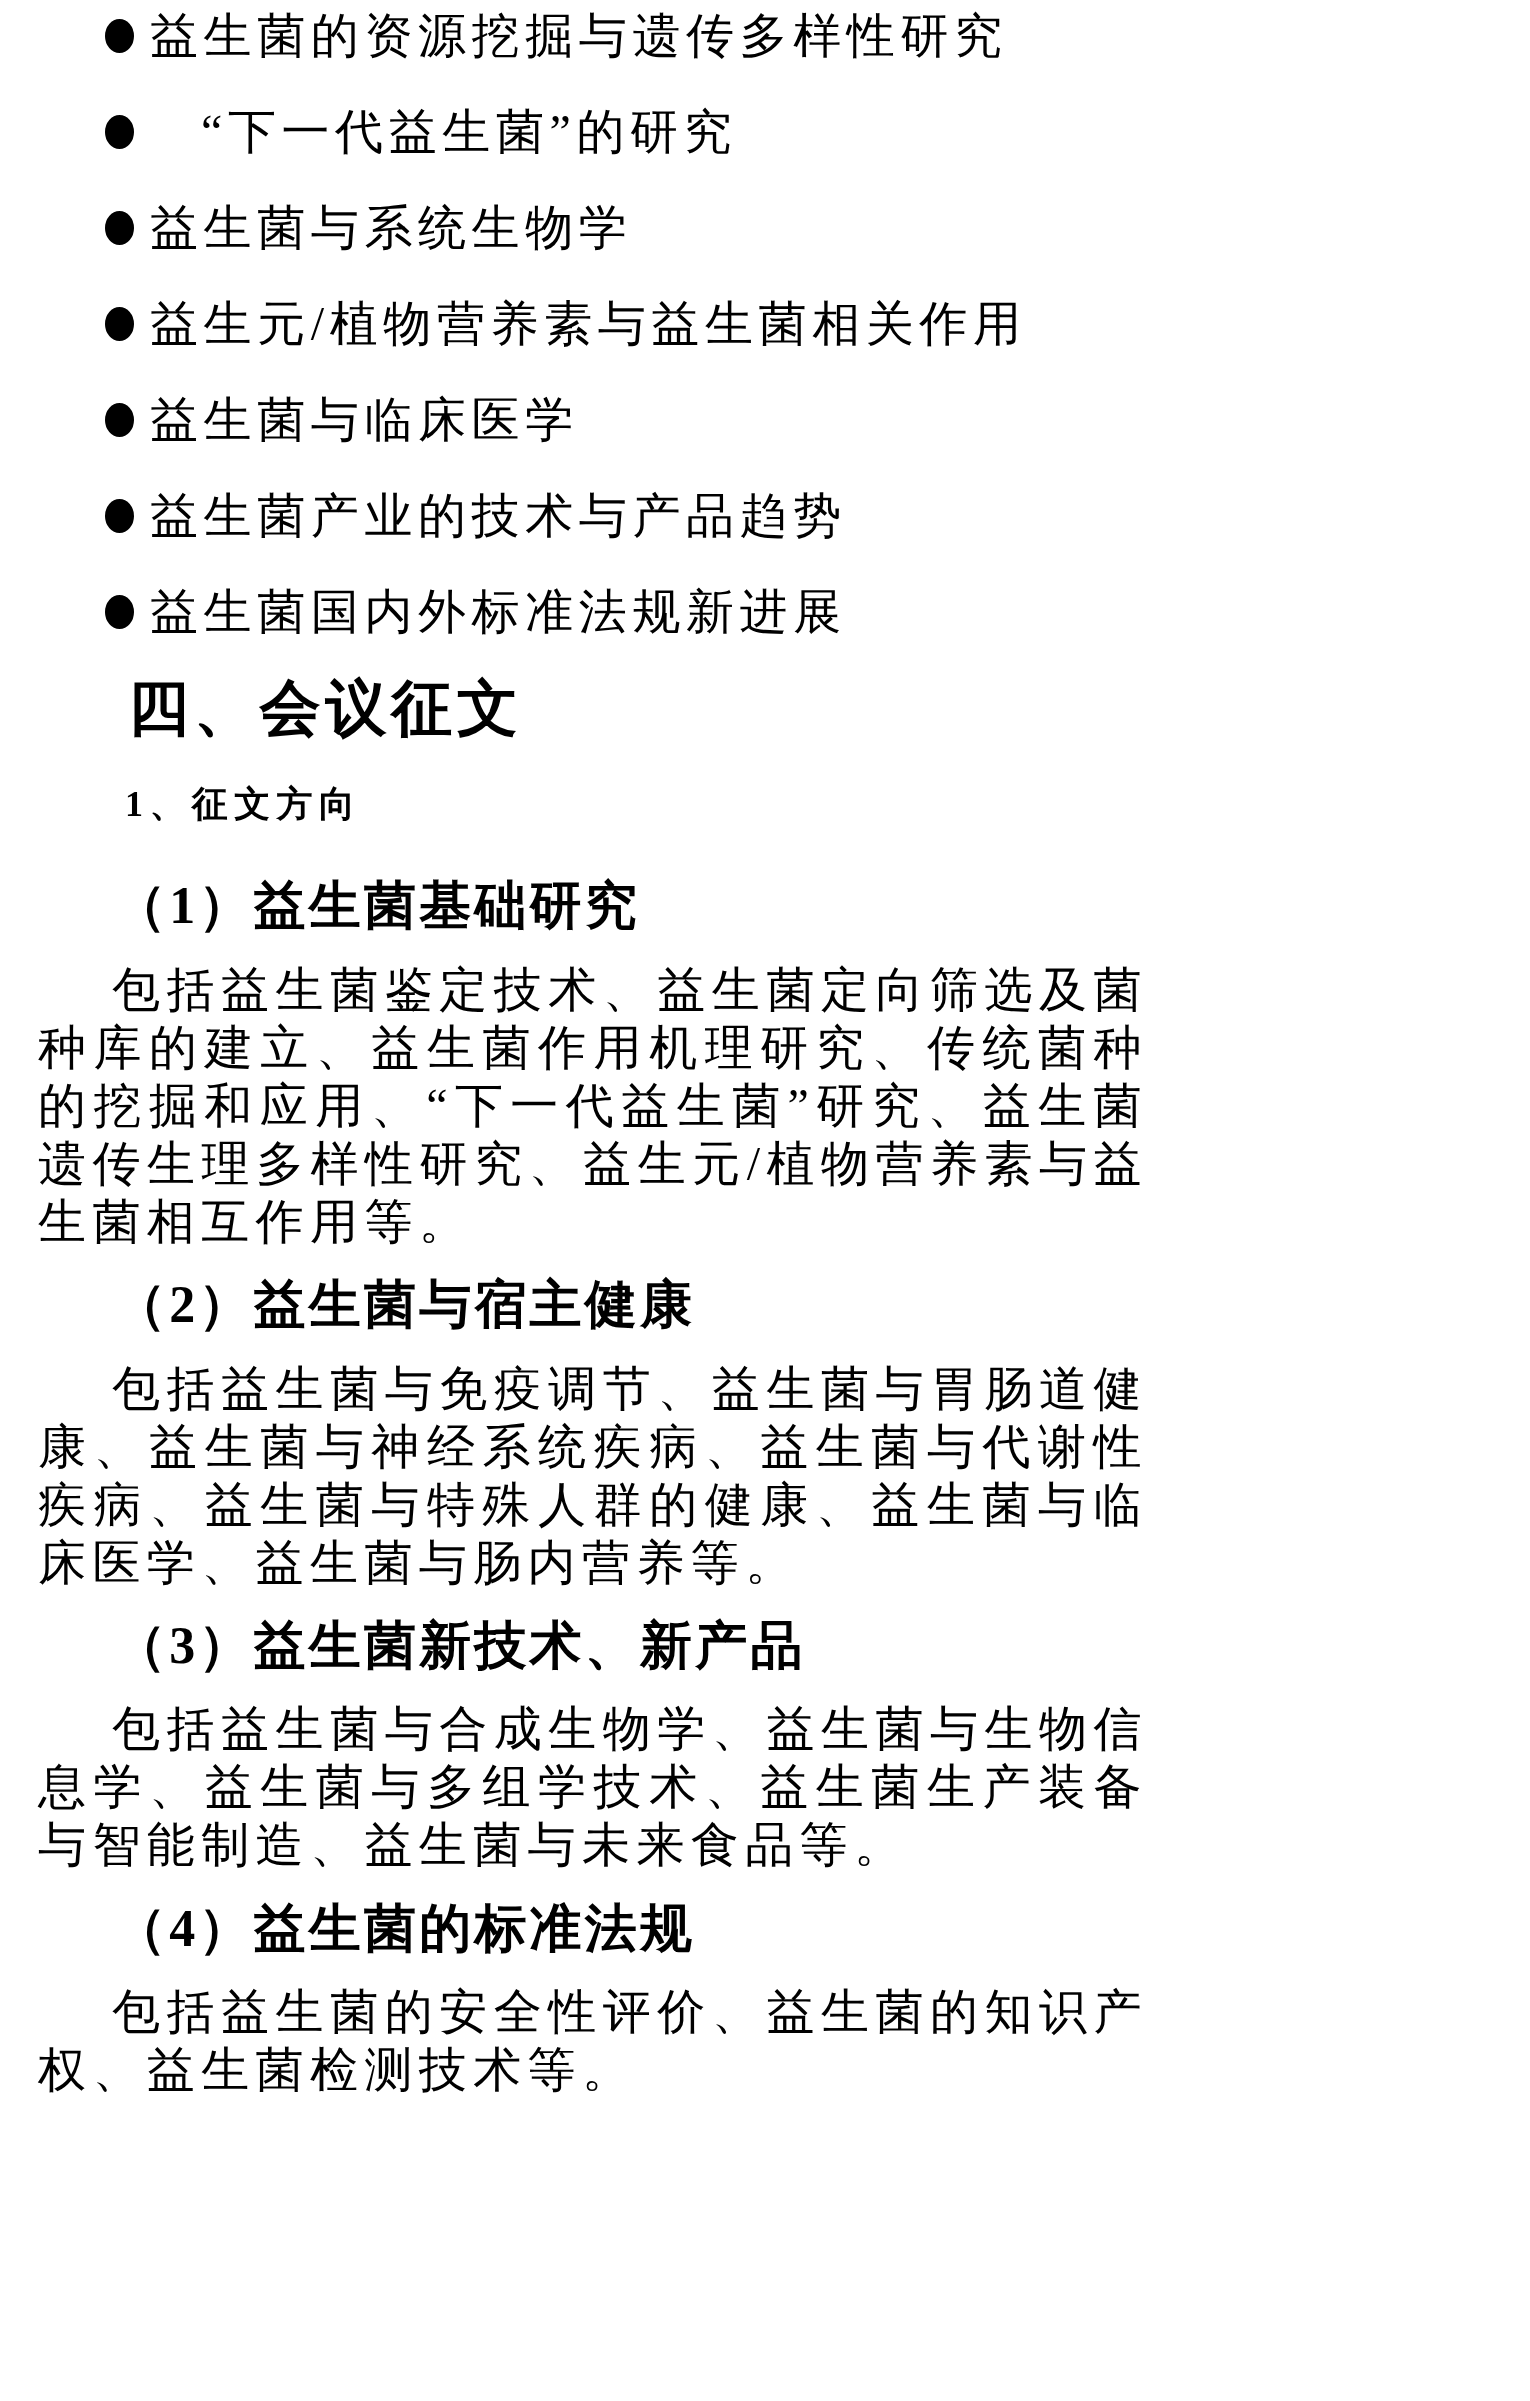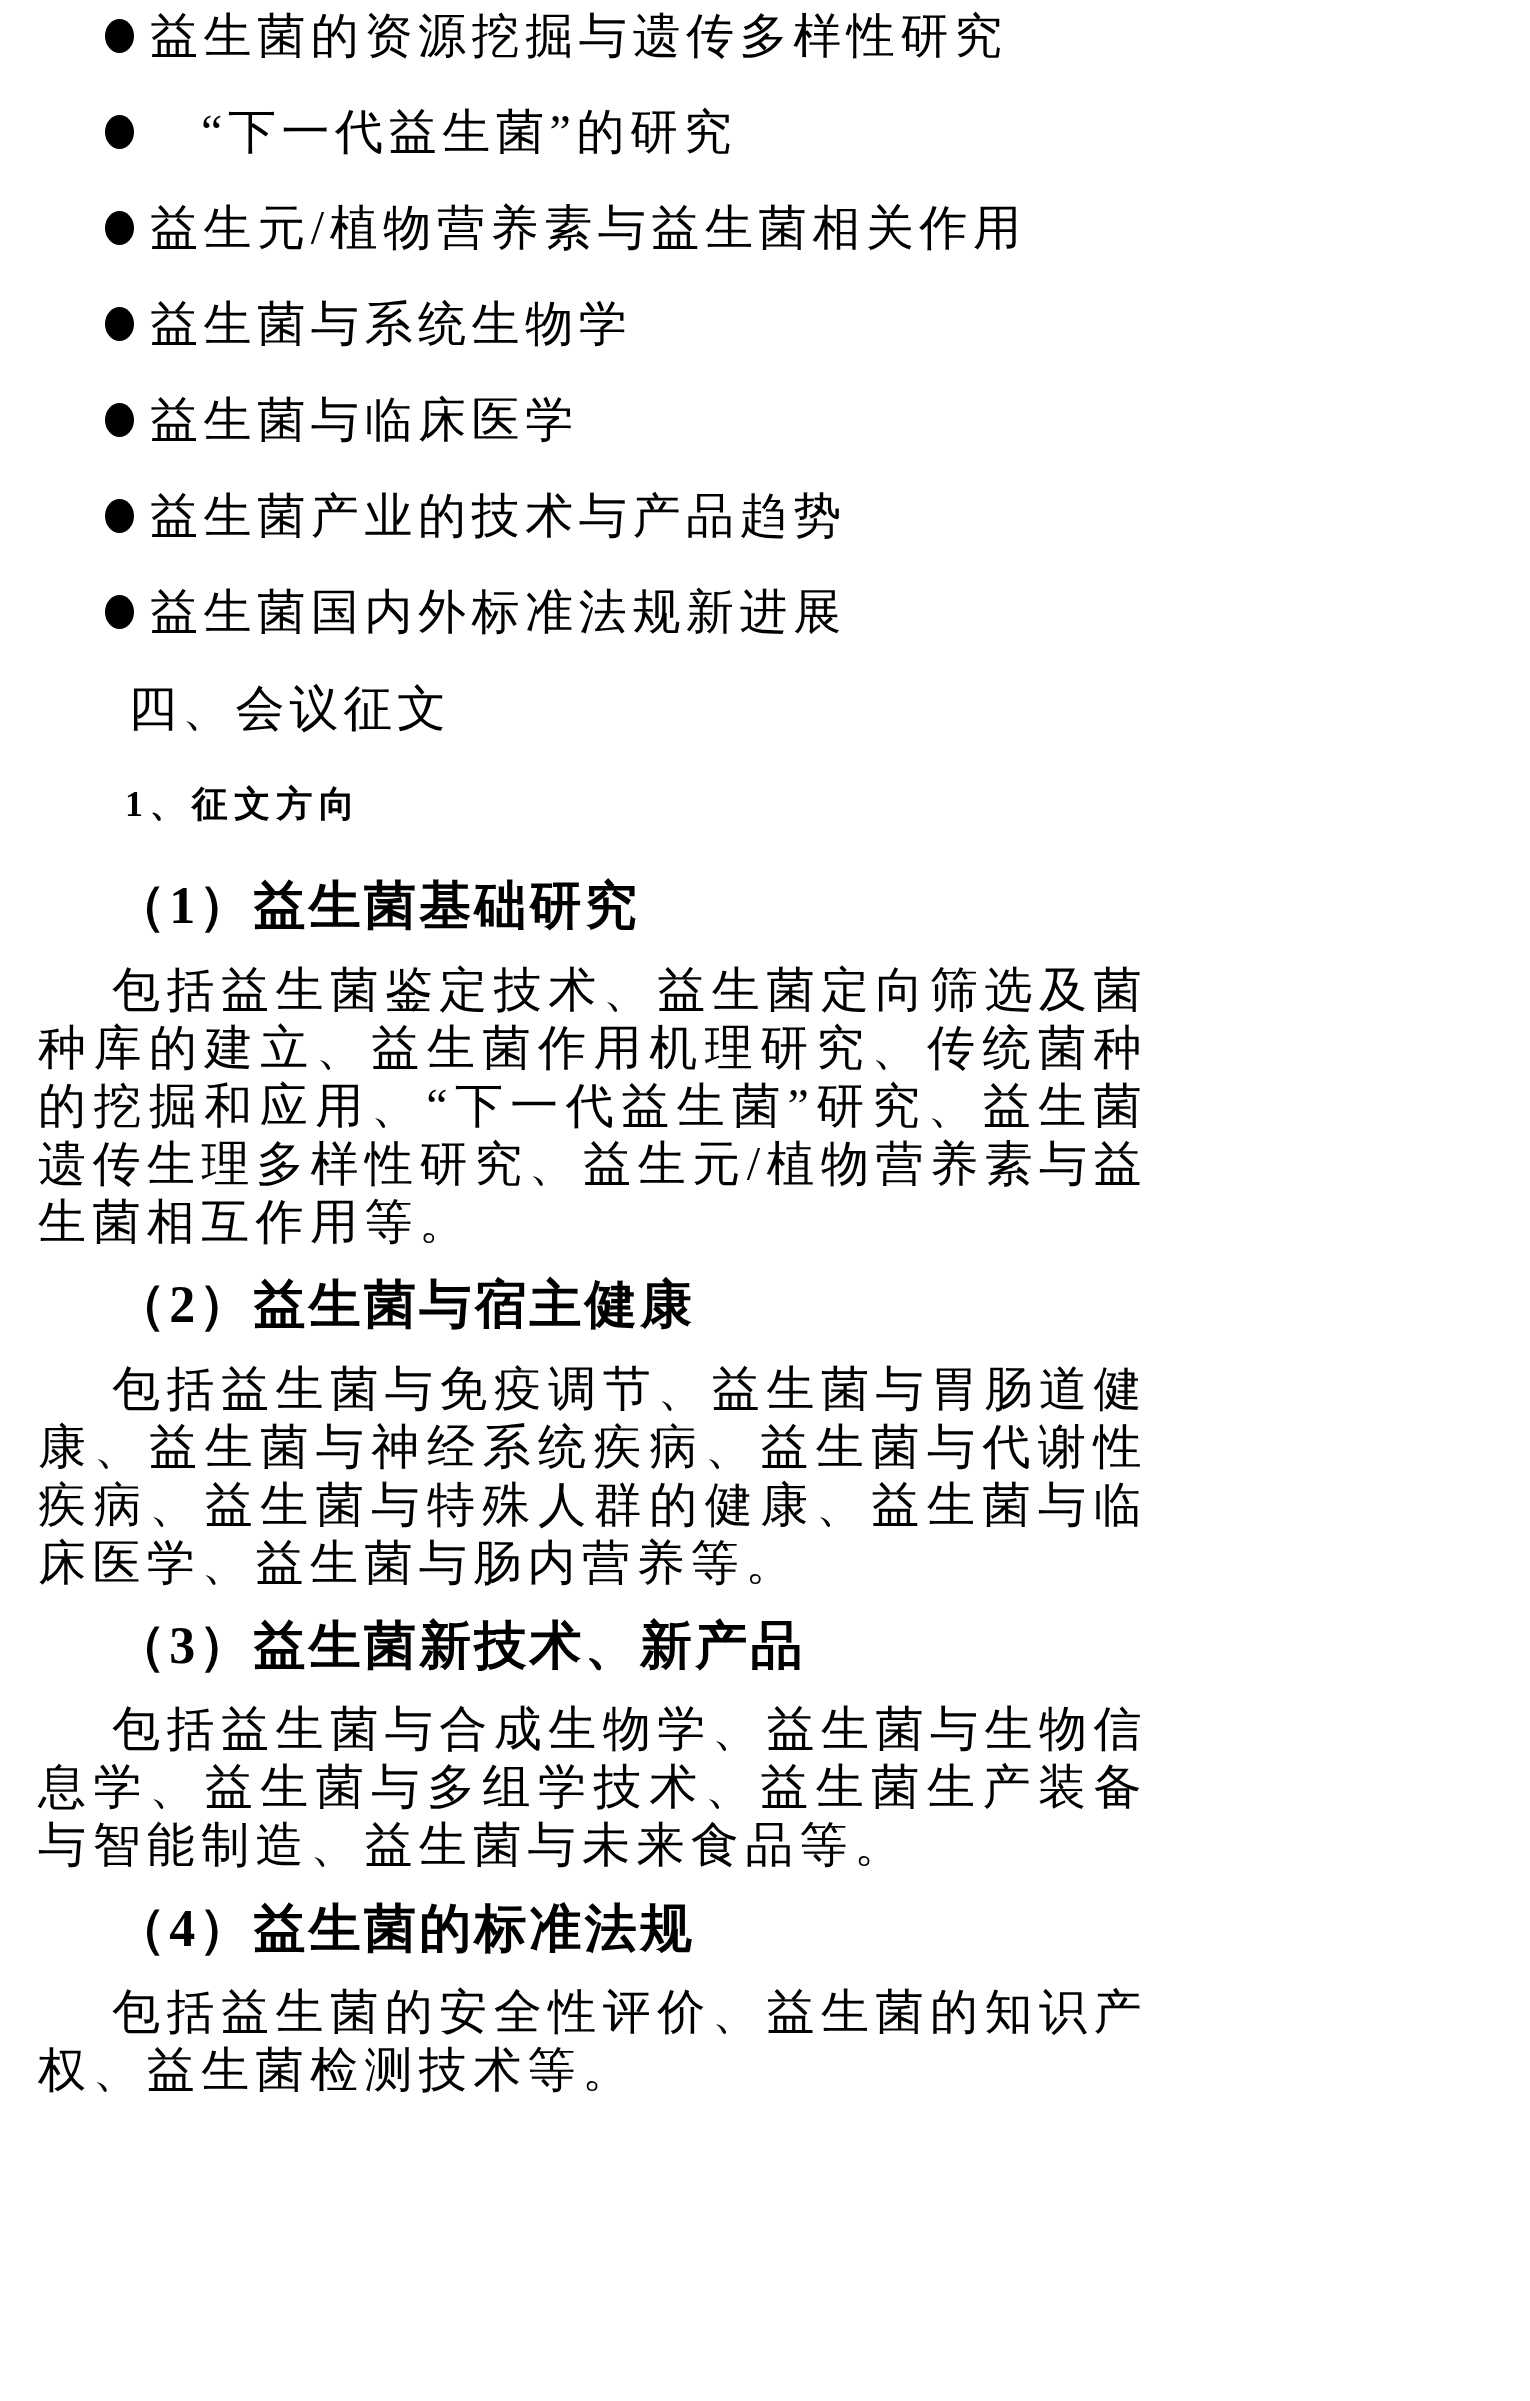--- a/index.html
+++ b/index.html
@@ -46,22 +46,22 @@
     border-radius: 50%;
   }
   ul.bullets li.extra-indent .bullet-text {
     padding-left: 51px;
   }
   
   h2.main-heading {
     margin: 0;
     padding-left: 90px;
     font-family: "Liberation Sans", "DejaVu Sans", sans-serif;
-    font-weight: normal;
-    font-size: 49px;
+    font-weight: bold;
+    font-size: 61px;
     line-height: 96px;
     letter-spacing: 4.8px;
   }
   h3.sub-heading {
     margin: 0;
     padding-left: 87px;
     font-weight: bold;
     font-size: 36px;
     line-height: 96px;
     letter-spacing: 6.4px;
@@ -93,25 +93,25 @@
     <li>
       <span class="bullet-dot"></span>
       <span class="bullet-text">益生菌的资源挖掘与遗传多样性研究</span>
     </li>
     <li class="extra-indent">
       <span class="bullet-dot"></span>
       <span class="bullet-text">“下一代益生菌”的研究</span>
     </li>
     <li>
       <span class="bullet-dot"></span>
-      <span class="bullet-text">益生元/植物营养素与益生菌相关作用</span>
+      <span class="bullet-text">益生菌与系统生物学</span>
     </li>
     <li>
       <span class="bullet-dot"></span>
-      <span class="bullet-text">益生菌与系统生物学</span>
+      <span class="bullet-text">益生元/植物营养素与益生菌相关作用</span>
     </li>
     <li>
       <span class="bullet-dot"></span>
       <span class="bullet-text">益生菌与临床医学</span>
     </li>
     <li>
       <span class="bullet-dot"></span>
       <span class="bullet-text">益生菌产业的技术与产品趋势</span>
     </li>
     <li>

